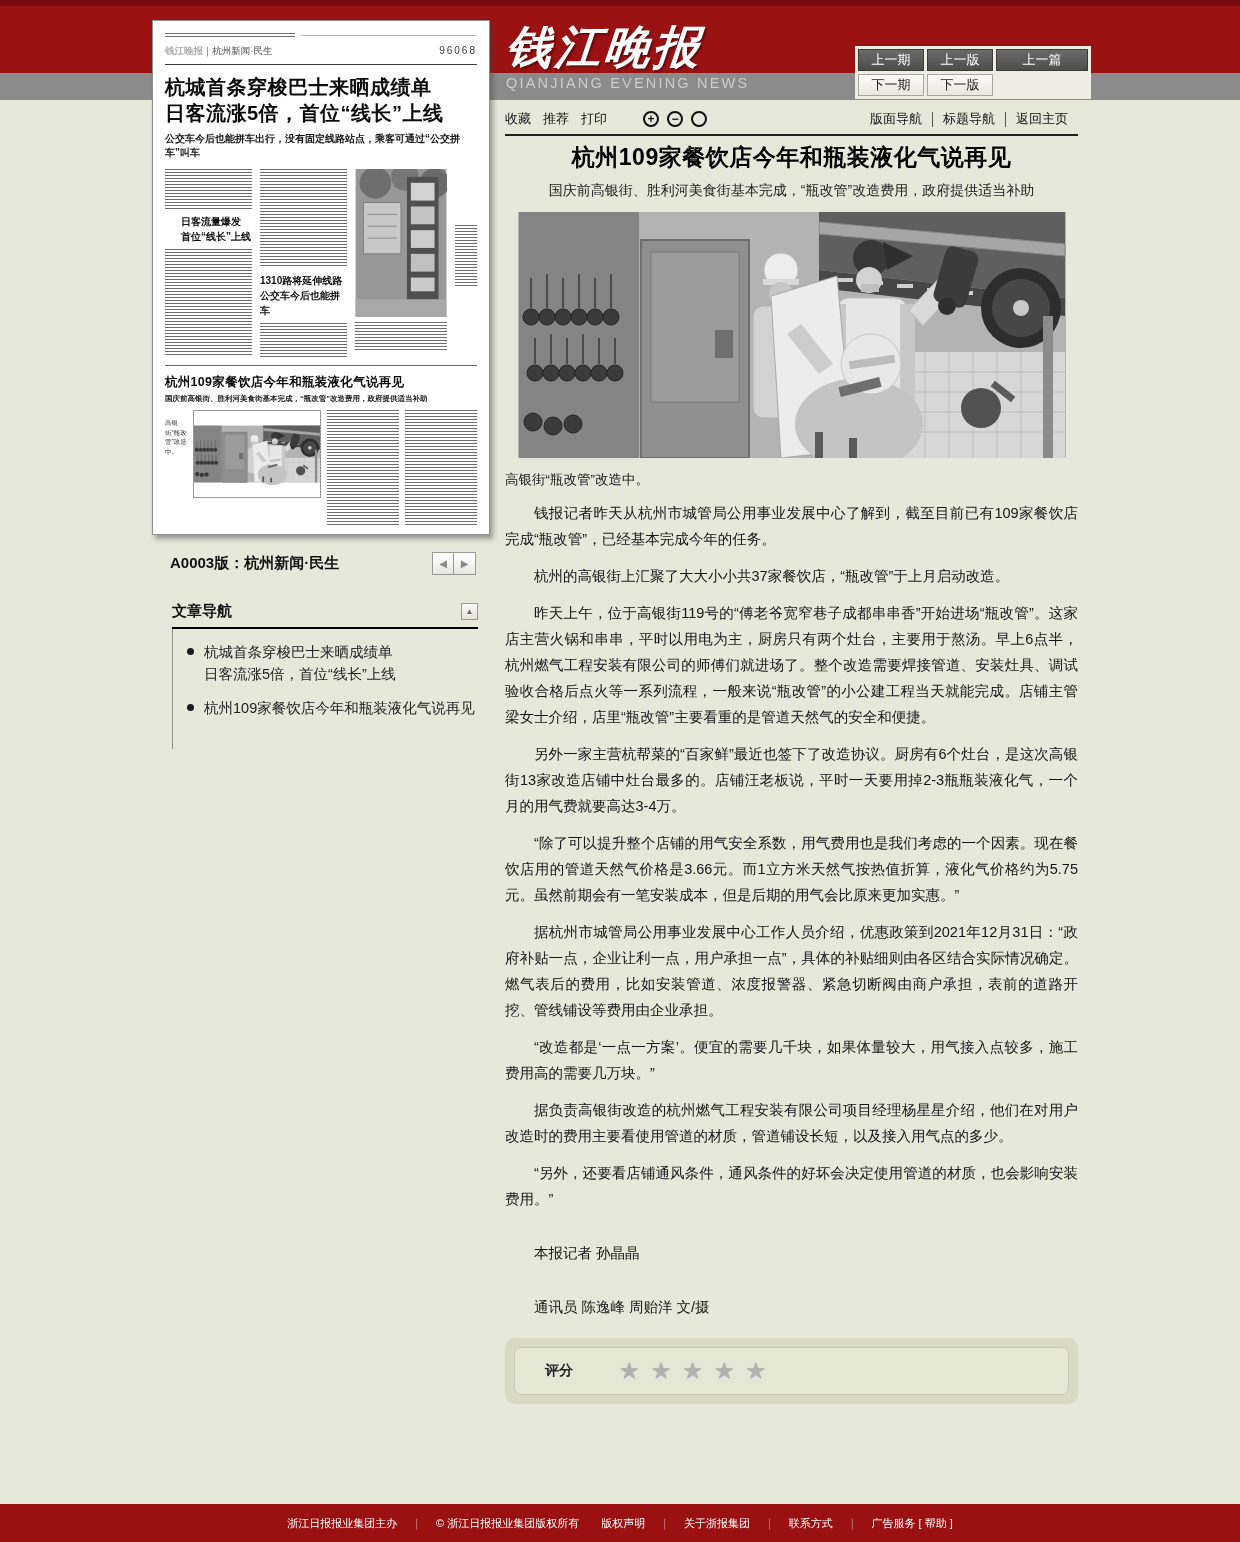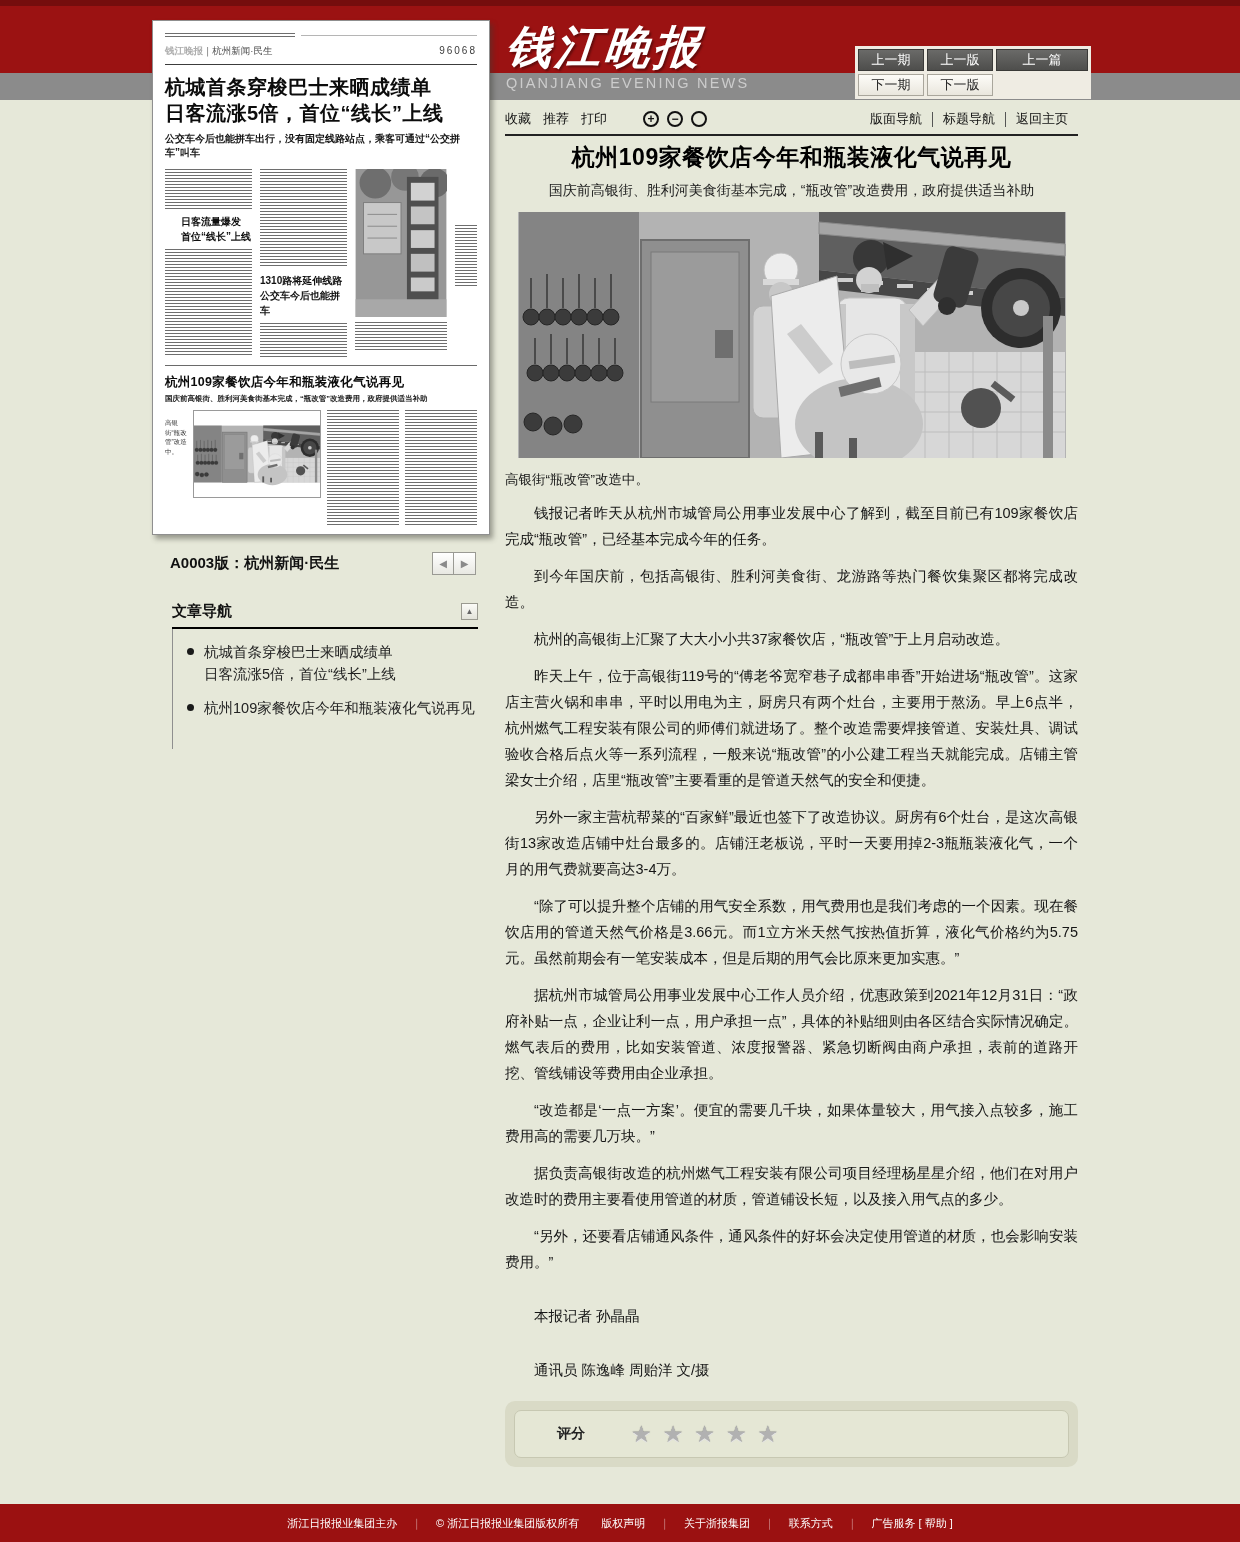--- a/index.html
+++ b/index.html
@@ -96,21 +96,21 @@
   .a-title { text-align:center; font-size:23px; font-weight:bold; color:#000; letter-spacing:.5px; }
   .a-sub { text-align:center; margin-top:9px; font-size:14px; color:#1c1c1c; }
   .a-photo { width:548px; height:246px; margin:12px auto 0; display:block; background:#b3b3b3; }
   .a-photo svg { width:100%; height:100%; display:block; }
   .a-caption { margin-top:13px; font-size:13.5px; color:#161616; }
   .a-p { margin-top:11px; font-size:14.5px; line-height:26px; color:#161616; text-indent:2em; text-align:justify; }
   .a-byline { margin-top:28px; font-size:14.5px; line-height:26px; color:#161616; text-indent:2em; }
 
   .rate-outer { margin-top:18px; background:#d9dac6; border-radius:10px; padding:9px; }
   .rate-inner { background:#e5e7d5; border:1px solid #c7c8b2; border-radius:7px; height:48px;
-                display:flex; align-items:center; padding:0 42px;font-family:Liberation Serif, serif; }
+                display:flex; align-items:center; padding:0 30px;font-family:Liberation Serif, serif; }
   .rate-label { font-size:14px; font-weight:bold; color:#222; }
   .stars { margin-left:46px; display:flex; gap:11px; }
   .star { font-size:23px; line-height:1; color:#b1b1b1; text-shadow:0 1px 0 #e9e9e9, 0 0 1px #5f5f5f; cursor:pointer; }
 
   
   .footer { position:absolute; left:0; bottom:0; width:1240px; height:38px; background:#9b1111;
             display:flex; align-items:center; justify-content:center; font-size:11px; color:#ffffff; z-index:8; }
   .f-item { margin:0 6px; color:#ffffff; cursor:pointer; white-space:nowrap; }
   .f-sep { margin:0 8px; color:#cf8d8d; }
   .f-gap { width:10px; }
@@ -368,21 +368,20 @@
   <div class="a-title">杭州109家餐饮店今年和瓶装液化气说再见</div>
   <div class="a-sub">国庆前高银街、胜利河美食街基本完成，“瓶改管”改造费用，政府提供适当补助</div>
   <div class="a-photo">
     <svg viewBox="0 0 546 246">
         <use href="#photoScene"></use>
       </svg>
   </div>
   <div class="a-caption">高银街“瓶改管”改造中。</div>
 
   <p class="a-p">钱报记者昨天从杭州市城管局公用事业发展中心了解到，截至目前已有109家餐饮店完成“瓶改管”，已经基本完成今年的任务。</p>
-  <p class="a-p">到今年国庆前，包括高银街、胜利河美食街、龙游路等热门餐饮集聚区都将完成改造。</p>
   <p class="a-p">杭州的高银街上汇聚了大大小小共37家餐饮店，“瓶改管”于上月启动改造。</p>
   <p class="a-p">昨天上午，位于高银街119号的“傅老爷宽窄巷子成都串串香”开始进场“瓶改管”。这家店主营火锅和串串，平时以用电为主，厨房只有两个灶台，主要用于熬汤。早上6点半，杭州燃气工程安装有限公司的师傅们就进场了。整个改造需要焊接管道、安装灶具、调试验收合格后点火等一系列流程，一般来说“瓶改管”的小公建工程当天就能完成。店铺主管梁女士介绍，店里“瓶改管”主要看重的是管道天然气的安全和便捷。</p>
   <p class="a-p">另外一家主营杭帮菜的“百家鲜”最近也签下了改造协议。厨房有6个灶台，是这次高银街13家改造店铺中灶台最多的。店铺汪老板说，平时一天要用掉2-3瓶瓶装液化气，一个月的用气费就要高达3-4万。</p>
   <p class="a-p">“除了可以提升整个店铺的用气安全系数，用气费用也是我们考虑的一个因素。现在餐饮店用的管道天然气价格是3.66元。而1立方米天然气按热值折算，液化气价格约为5.75元。虽然前期会有一笔安装成本，但是后期的用气会比原来更加实惠。”</p>
   <p class="a-p">据杭州市城管局公用事业发展中心工作人员介绍，优惠政策到2021年12月31日：“政府补贴一点，企业让利一点，用户承担一点”，具体的补贴细则由各区结合实际情况确定。燃气表后的费用，比如安装管道、浓度报警器、紧急切断阀由商户承担，表前的道路开挖、管线铺设等费用由企业承担。</p>
   <p class="a-p">“改造都是‘一点一方案’。便宜的需要几千块，如果体量较大，用气接入点较多，施工费用高的需要几万块。”</p>
   <p class="a-p">据负责高银街改造的杭州燃气工程安装有限公司项目经理杨星星介绍，他们在对用户改造时的费用主要看使用管道的材质，管道铺设长短，以及接入用气点的多少。</p>
   <p class="a-p">“另外，还要看店铺通风条件，通风条件的好坏会决定使用管道的材质，也会影响安装费用。”</p>
 
   <p class="a-byline">本报记者 孙晶晶</p>

